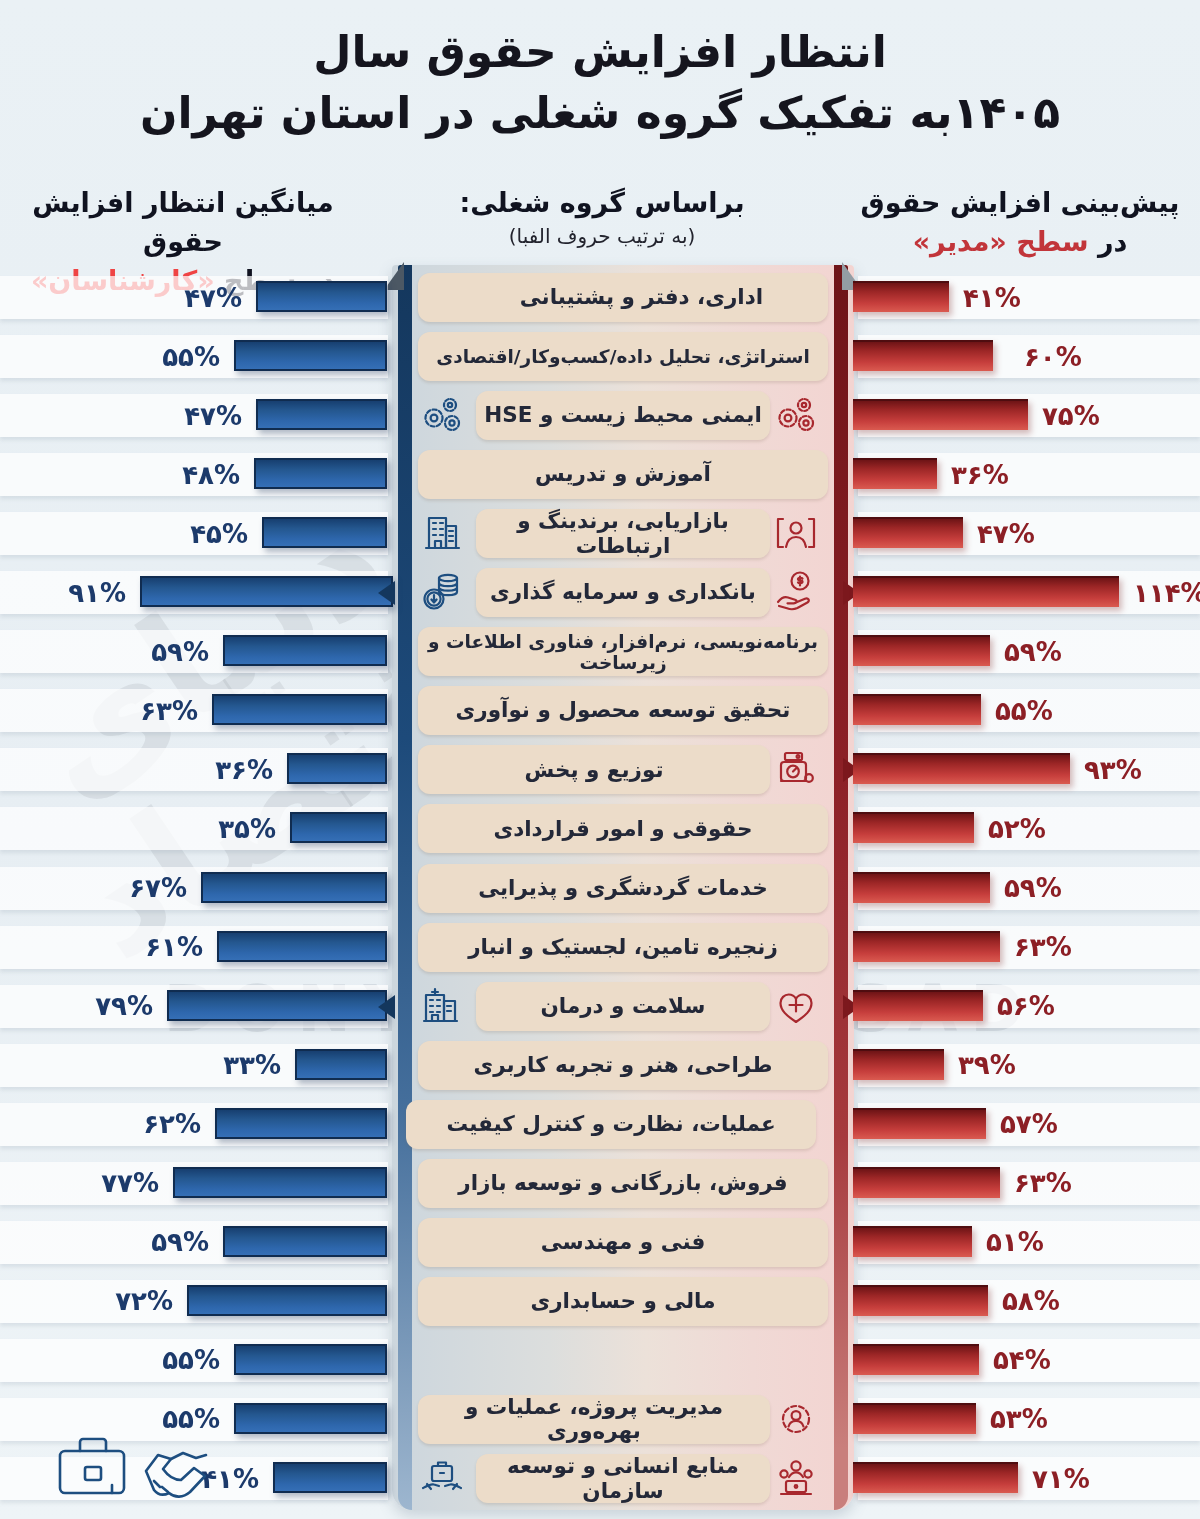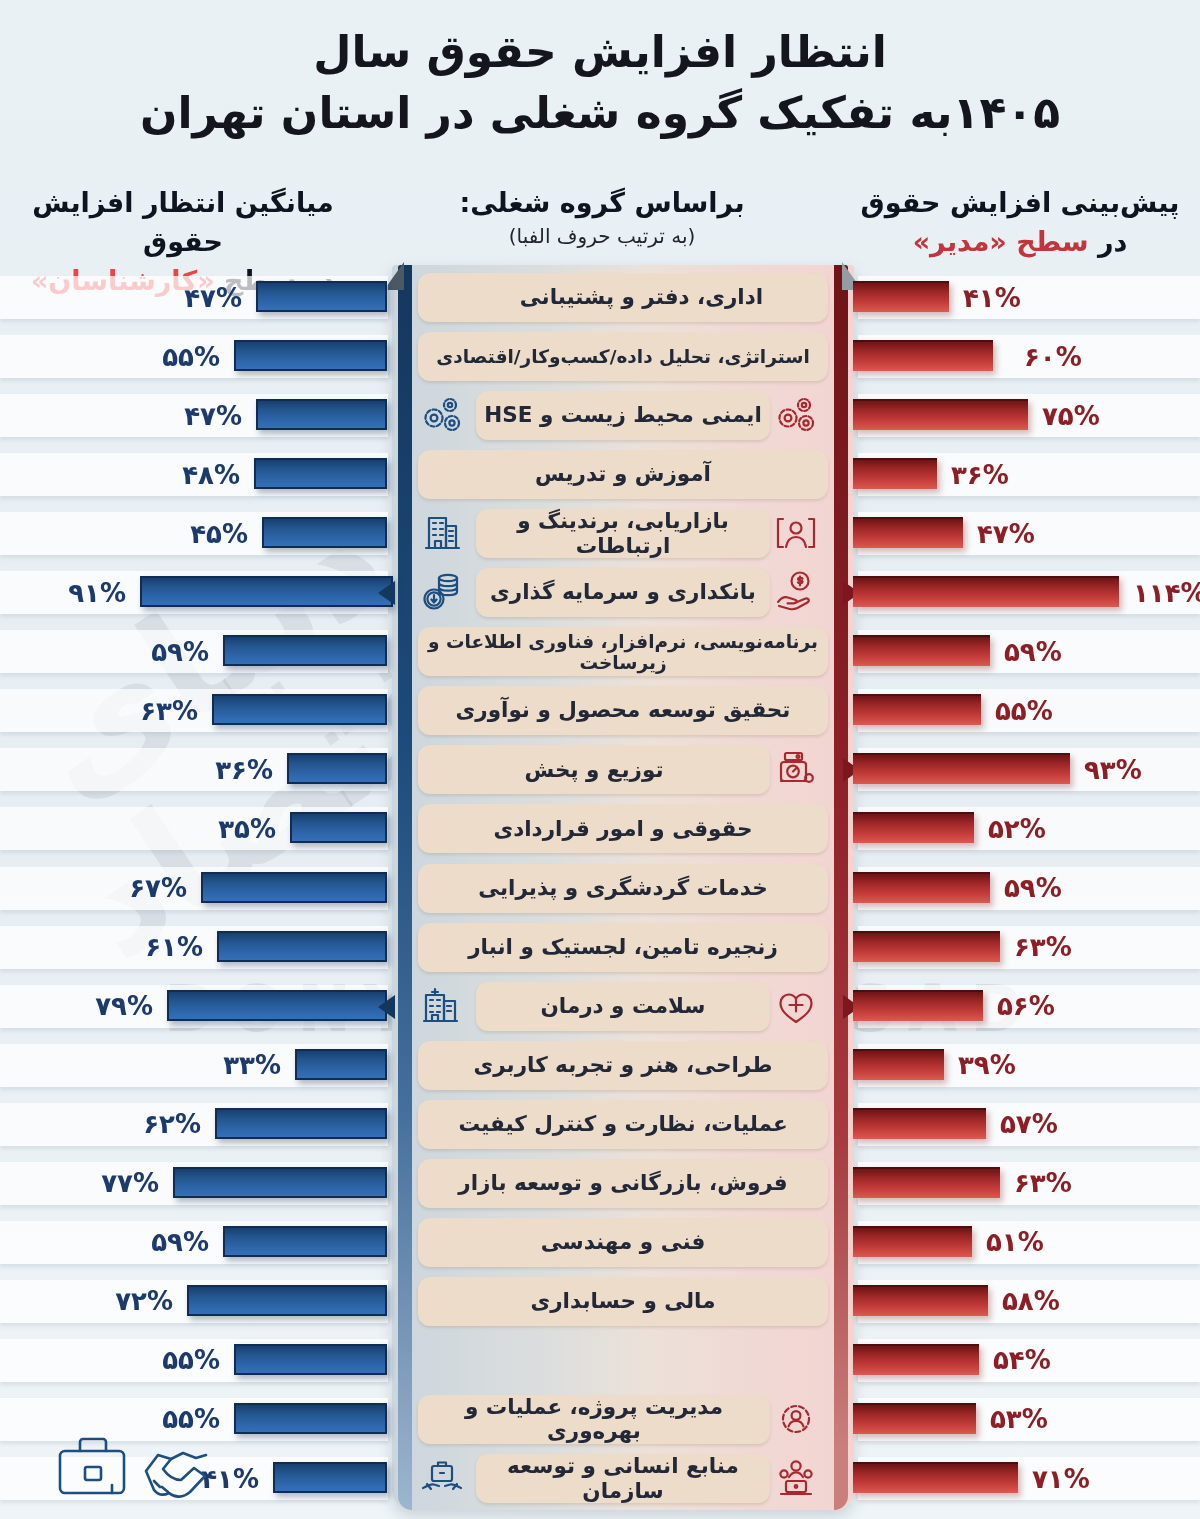--- a/index.html
+++ b/index.html
@@ -399,21 +399,21 @@
         </span>
   </div>
       <div class="row" style="top: 1094.7px;">
     <div class="stripe stripe-l"></div>
     <div class="stripe stripe-r"></div>
     <span class="val lval" style="right: 999px;">
           <span dir="ltr">۶۲%</span>
         </span>
     <div class="lbar" style="right: 813px; width: 172px;"></div>
 
-    <div class="cbox" style="left: 418px; width: 410px;">عملیات، نظارت و کنترل کیفیت</div>
+    <div class="cbox" style="left: 406px; width: 410px;">عملیات، نظارت و کنترل کیفیت</div>
 
     <div class="rbar" style="left: 853px; width: 133px;"></div>
     <span class="val rval" style="left: 1000px;">
           <span dir="ltr">۵۷%</span>
         </span>
   </div>
       <div class="row" style="top: 1153.75px;">
     <div class="stripe stripe-l"></div>
     <div class="stripe stripe-r"></div>
     <span class="val lval" style="right: 1041px;">

